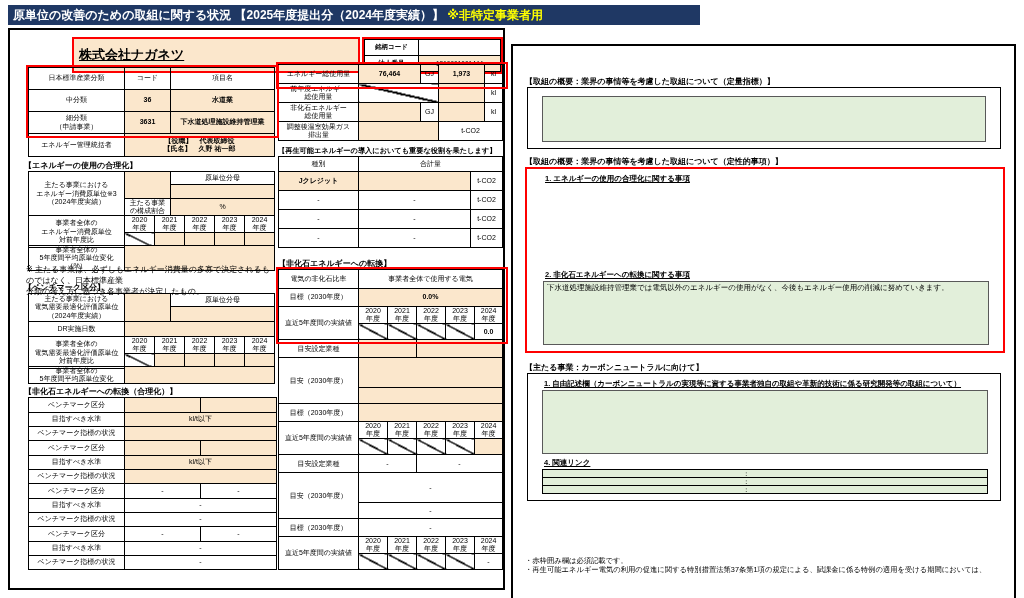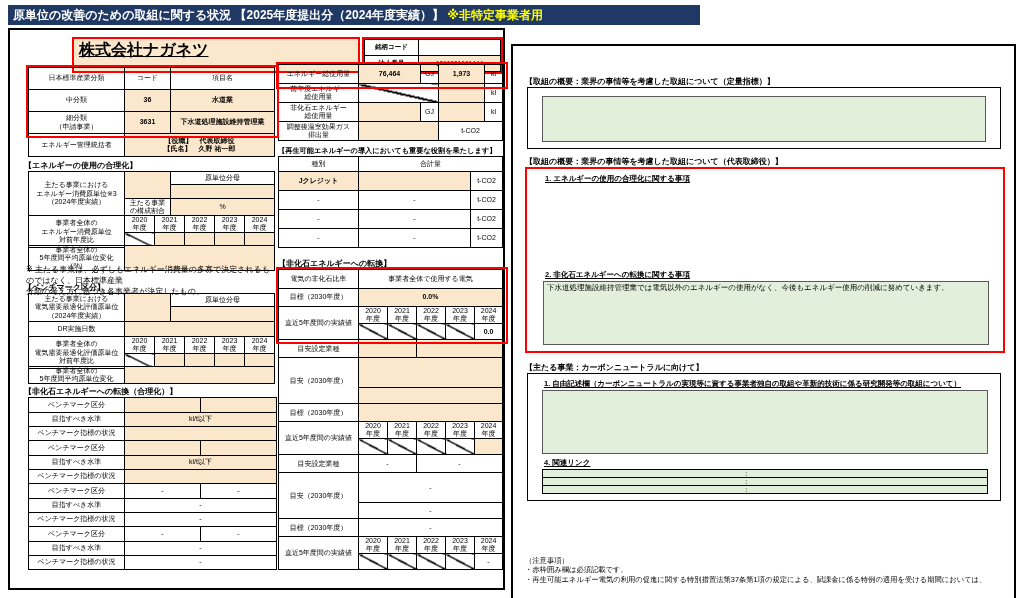--- a/index.html
+++ b/index.html
@@ -16,21 +16,21 @@
   .tan{background:#fbe7cc;}
   .b{font-weight:bold;}
   .l{text-align:left;}
   .r{text-align:right;}
   .f6{font-size:6.2px;}
   .f65{font-size:6.5px;}
   .diag{background:linear-gradient(to top right,#fff 47%,#000 47%,#000 53%,#fff 53%);}
   .sech{position:absolute;font-size:8px;font-weight:bold;white-space:nowrap;}
   .redov{position:absolute;border:2px solid #fe0000;pointer-events:none;z-index:6;}
   .companybox{position:absolute;left:62px;top:7px;width:288px;height:36px;background:#fbe7cc;
-    border:2px solid #fe0000;font-weight:bold;font-size:16px;padding:1px 5px;box-sizing:border-box;}
+    border:2px solid #fe0000;font-weight:bold;font-size:13px;padding:7px 5px;box-sizing:border-box;}
   .companybox span{text-decoration:underline;}
   .codewrap{position:absolute;left:352px;top:7px;border:2px solid #fe0000;}
   .codewrap table{border-collapse:collapse;table-layout:fixed;}
   .codewrap td{border:1px solid #000;font-size:6.5px;height:16px;padding:0 2px;text-align:center;vertical-align:middle;box-sizing:border-box;}
   .obox{position:absolute;border:1px solid #000;background:#fff;box-sizing:border-box;}
   .redbox{position:absolute;border:2px solid #fe0000;background:#fff;box-sizing:border-box;}
   .greenbox{position:absolute;background:#e2efda;border:1px solid #595959;box-sizing:border-box;}
   .gtext{font-size:7.5px;line-height:1.3;padding:1px 3px;text-align:left;}
   .ghead{position:absolute;font-size:7.5px;font-weight:bold;text-decoration:underline;white-space:nowrap;}
   .linkrow{position:relative;height:9px;background:#e2efda;border:1px solid #000;margin-top:-1px;box-sizing:border-box;}
@@ -512,21 +512,21 @@
   <div class="redov" style="left:266px;top:237px;width:228px;height:73px"></div>
 </div>
 
 <div class="panel pright">
 
   <div class="sech" style="left:12px;top:30px">【取組の概要：業界の事情等を考慮した取組について（定量指標）】</div>
   <div class="obox" style="left:14px;top:41px;width:474px;height:62px">
     <div class="greenbox" style="left:14px;top:8px;width:444px;height:46px"></div>
   </div>
 
-  <div class="sech" style="left:12px;top:110px">【取組の概要：業界の事情等を考慮した取組について（代表取締役）】</div>
+  <div class="sech" style="left:12px;top:110px">【取組の概要：業界の事情等を考慮した取組について（定性的事項）】</div>
   <div class="redbox" style="left:12px;top:121px;width:480px;height:186px">
     <div class="ghead" style="left:18px;top:5px">1. エネルギーの使用の合理化に関する事項</div>
     <div class="ghead" style="left:18px;top:101px">2. 非化石エネルギーへの転換に関する事項</div>
     <div class="greenbox" style="left:16px;top:112px;width:446px;height:64px">
       <div class="gtext">下水道処理施設維持管理業では電気以外のエネルギーの使用がなく、今後もエネルギー使用の削減に努めていきます。</div>
     </div>
   </div>
 
   <div class="sech" style="left:12px;top:316px">【主たる事業：カーボンニュートラルに向けて】</div>
   <div class="obox" style="left:14px;top:327px;width:474px;height:128px">
@@ -540,17 +540,16 @@
       <div class="linkrow">
           <span class="lsep">：</span>
         </div>
       <div class="linkrow">
           <span class="lsep">：</span>
         </div>
     </div>
   </div>
 
   <div class="notes" style="left:12px;top:510px">
-    <div>（注意事項）</div>
     <div>・赤枠囲み欄は必須記載です。</div>
     <div>・再生可能エネルギー電気の利用の促進に関する特別措置法第37条第1項の規定による、賦課金に係る特例の適用を受ける期間においては、</div>
   </div>
 </div>
 
 </body></html>

